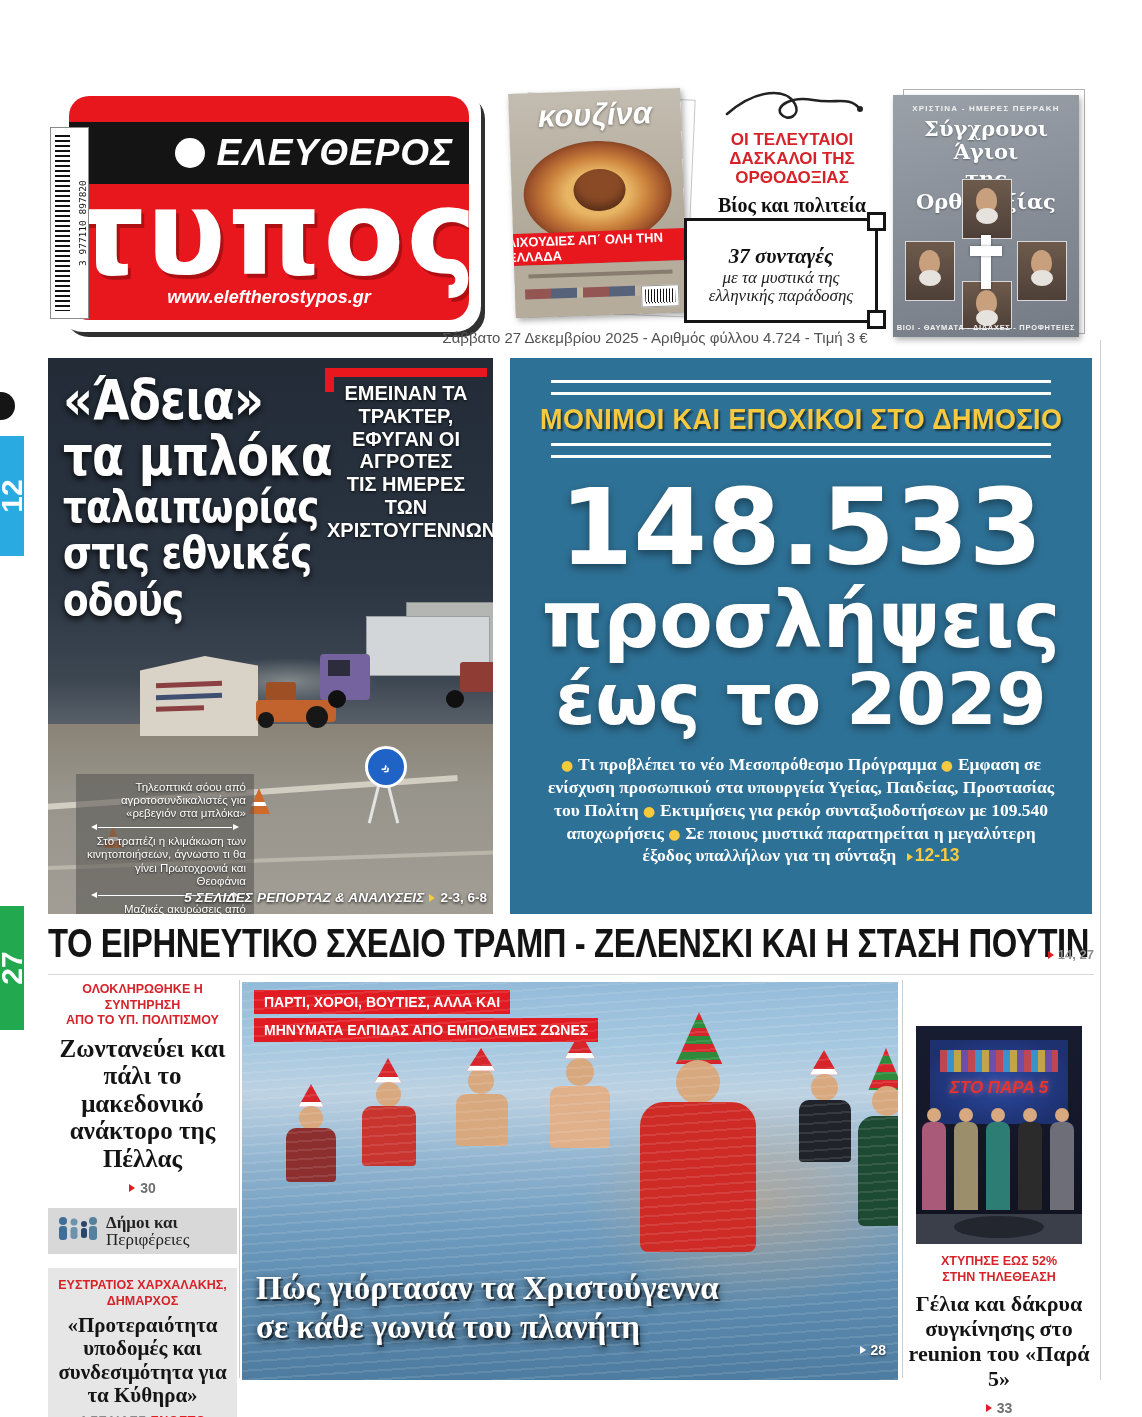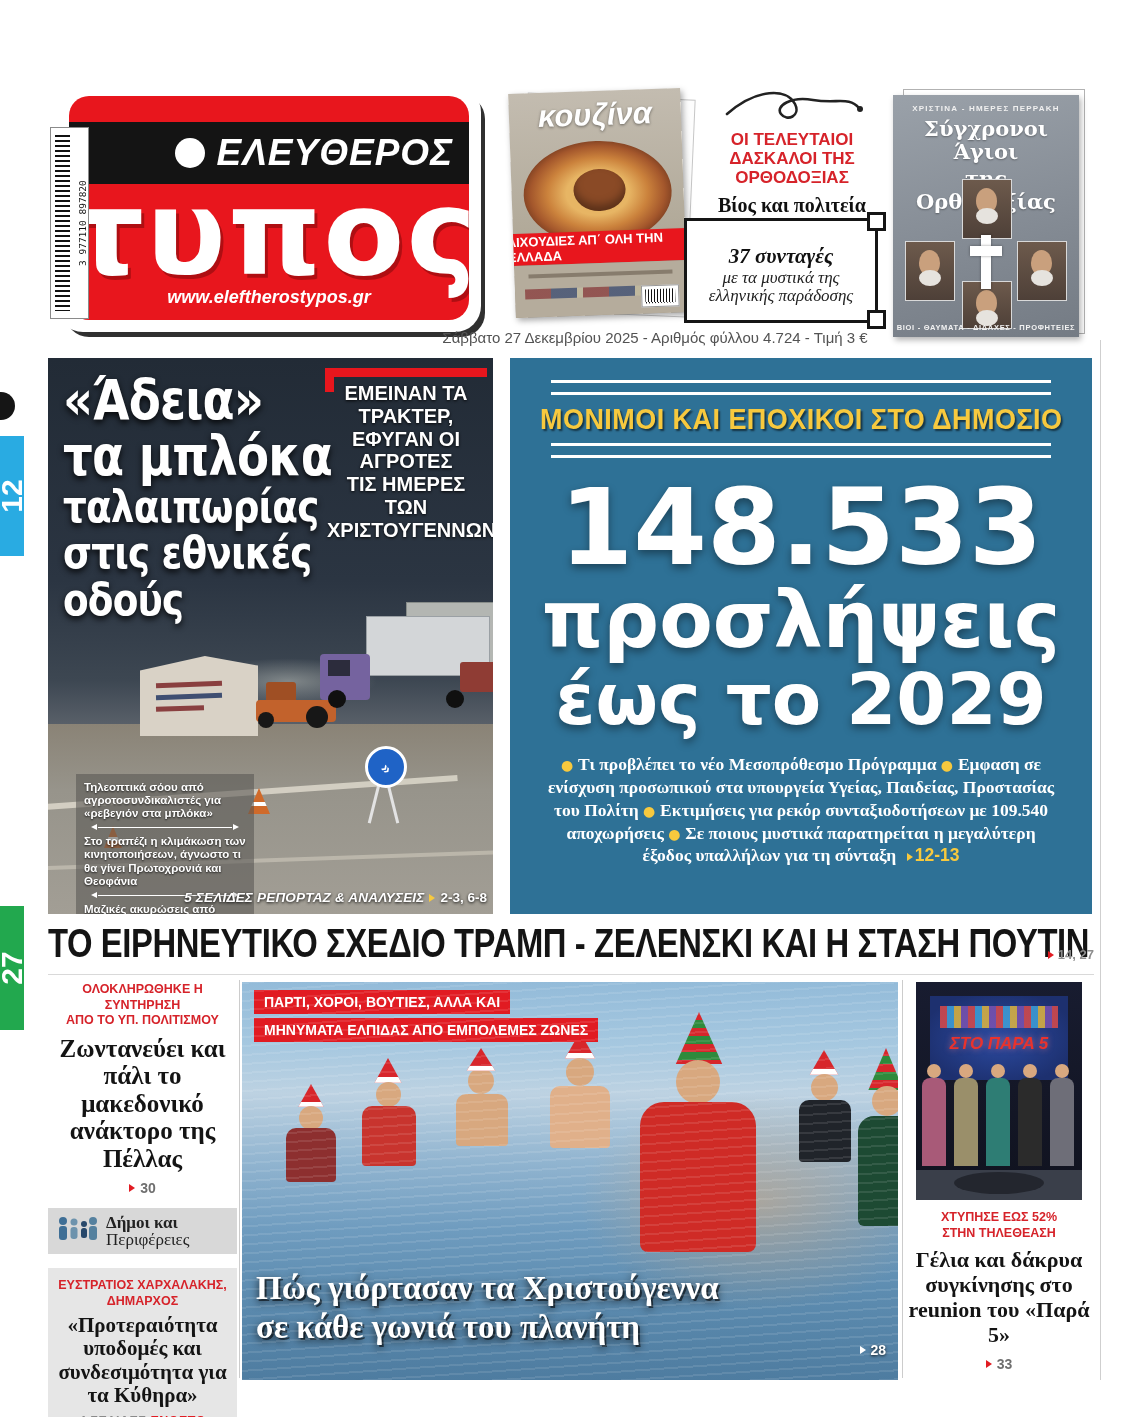--- a/index.html
+++ b/index.html
@@ -114,21 +114,21 @@
         background:linear-gradient(180deg,#d06a2a 0 52%,#fff 52% 68%,#d06a2a 68%);}
   .cone.c1{left:200px;top:430px;}
   .cone.c2{left:56px;top:468px;width:18px;height:22px;}
   .ll-kick{position:absolute;right:6px;top:10px;width:158px;border-top:9px solid #e8161d;padding:5px 2px 6px;text-align:center;}
   .ll-kick::before{content:"";position:absolute;left:0;top:-9px;width:9px;height:24px;background:#e8161d;}
   .ll-kick div{color:#fff;font-weight:700;font-size:20px;line-height:1.14;text-shadow:0 1px 3px rgba(0,0,0,.9);}
   .ll-head{position:absolute;left:15px;top:14px;color:#fff;font-family:"DejaVu Sans",sans-serif;font-weight:700;letter-spacing:-1px;}
   .ll-head .b{font-size:55px;line-height:1.02;text-shadow:0 3px 7px rgba(0,0,0,.85);display:block;}
   .ll-head .s{font-size:44px;line-height:1.05;text-shadow:0 3px 7px rgba(0,0,0,.85);display:block;}
   .ll-bullets{position:absolute;left:28px;top:416px;width:162px;background:rgba(88,86,82,.58);padding:7px 8px;}
-  .ll-bullets .item{color:#fff;font-weight:700;font-size:11.5px;line-height:1.14;text-align:left;text-shadow:0 1px 2px rgba(0,0,0,.75);}
+  .ll-bullets .item{color:#fff;font-weight:400;font-size:11.5px;line-height:1.14;text-align:right;text-shadow:0 1px 2px rgba(0,0,0,.75);}
   .sep{position:relative;height:1px;background:#fff;margin:7px 14px;}
   .sep::before,.sep::after{content:"";position:absolute;top:-3px;border-top:3.5px solid transparent;border-bottom:3.5px solid transparent;}
   .sep::before{left:-7px;border-right:6px solid #fff;}
   .sep::after{right:-7px;border-left:6px solid #fff;}
   .ll-foot{position:absolute;right:6px;bottom:9px;display:flex;align-items:center;gap:5px;}
   .ll-foot .txt{color:#fff;font-weight:700;font-style:italic;font-size:13.5px;letter-spacing:.2px;text-shadow:0 1px 3px rgba(0,0,0,.9);}
   .ll-foot .pg{color:#fff;font-weight:700;font-size:13.5px;text-shadow:0 1px 3px rgba(0,0,0,.9);}
   .ll-foot .tri{color:#f7c93e;}
 
   
@@ -184,21 +184,21 @@
   .bc-pg{position:absolute;right:12px;bottom:22px;display:flex;align-items:center;gap:4px;color:#fff;text-shadow:0 1px 3px rgba(0,0,0,.8);}
   .bc-pg span{font-weight:700;font-size:14px;color:#fff;}
   .person{position:absolute;}
   .person .head{position:absolute;border-radius:50%;background:#d8a87f;}
   .person .body{position:absolute;border-radius:10px 10px 4px 4px;}
   .santa{position:absolute;background:#d7262b;clip-path:polygon(8% 95%,50% 0,92% 95%);}
   .santa::after{content:"";position:absolute;left:0;right:0;bottom:0;height:26%;background:#fff;}
   .elf{position:absolute;background:repeating-linear-gradient(180deg,#d7262b 0 8px,#2f8a3c 8px 16px);clip-path:polygon(10% 100%,50% 0,90% 100%);}
 
   
-  .br{left:906px;top:982px;width:186px;text-align:center;}
+  .br{left:906px;top:1026px;width:186px;text-align:center;}
   .tv{position:relative;margin:0 auto;width:166px;height:218px;background:linear-gradient(#181c30,#10121e);overflow:hidden;}
   .tv-screen{position:absolute;left:14px;right:14px;top:14px;height:84px;background:radial-gradient(ellipse at center,#2c4ba2 0%,#1d306f 80%);}
   .tv-sky{position:absolute;left:10px;right:10px;top:10px;height:22px;background:repeating-linear-gradient(90deg,#d94a4a 0 7px,#3fa0d9 7px 14px,#e0b63f 14px 21px,#7a52b0 21px 28px);opacity:.85;}
   .tv-logo{position:absolute;left:0;right:0;top:38px;color:#e8332e;font-weight:700;font-style:italic;font-size:17px;text-shadow:0 0 6px rgba(255,120,120,.6);}
   .fig{position:absolute;bottom:34px;width:24px;height:88px;border-radius:8px 8px 0 0;}
   .fig::before{content:"";position:absolute;left:5px;top:-14px;width:14px;height:14px;border-radius:50%;background:#d8a87f;}
   .tv-floor{position:absolute;left:0;right:0;bottom:0;height:30px;background:#3a3f4a;}
   .tv-table{position:absolute;left:38px;bottom:6px;width:90px;height:22px;border-radius:50%;background:#23262e;}
   .br-head{font-size:22px;line-height:1.14;margin-top:6px;}
 </style>

